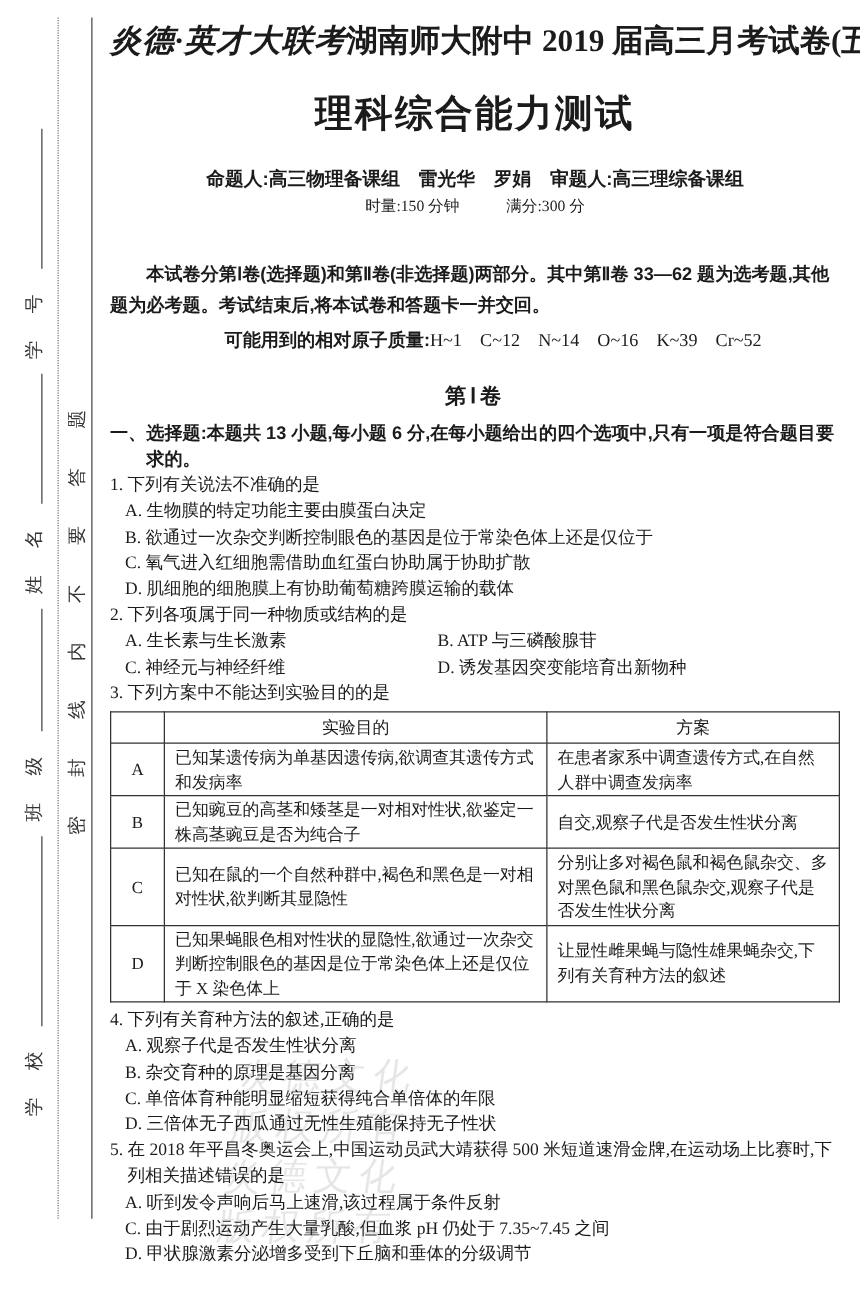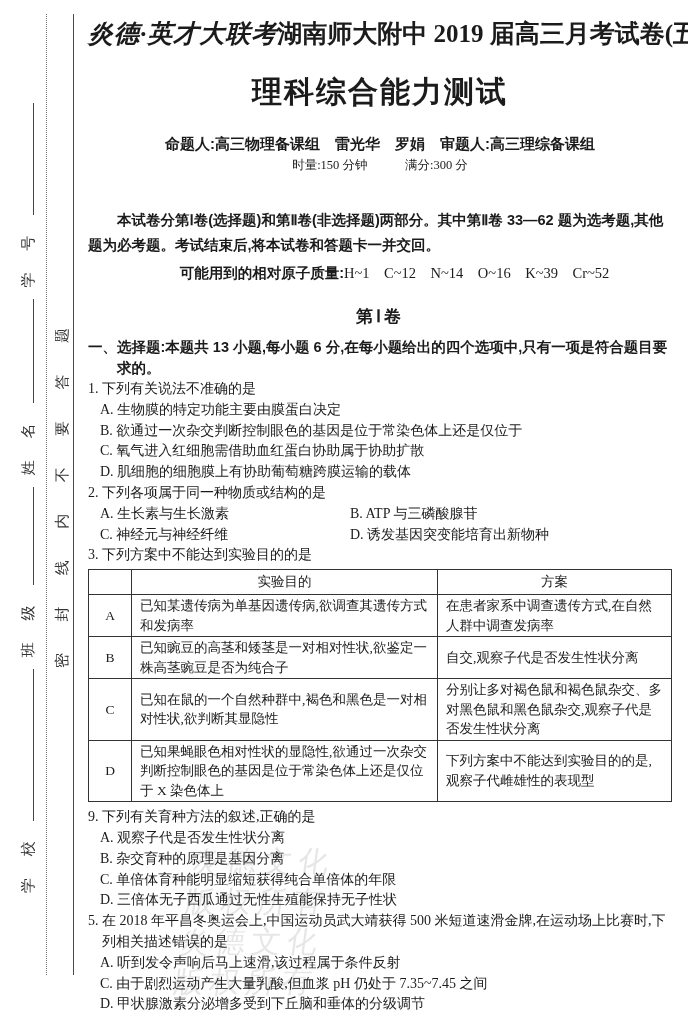--- a/index.html
+++ b/index.html
@@ -191,28 +191,28 @@
           <td>自交,观察子代是否发生性状分离</td>
         </tr>
         <tr>
           <td class="key">C</td>
           <td>已知在鼠的一个自然种群中,褐色和黑色是一对相对性状,欲判断其显隐性</td>
           <td>分别让多对褐色鼠和褐色鼠杂交、多对黑色鼠和黑色鼠杂交,观察子代是否发生性状分离</td>
         </tr>
         <tr>
           <td class="key">D</td>
           <td>已知果蝇眼色相对性状的显隐性,欲通过一次杂交判断控制眼色的基因是位于常染色体上还是仅位于 X 染色体上</td>
-          <td>下列方案中不能达到实验目的的是,观察子代雌雄性的表现型</td>
+          <td>让显性雌果蝇与隐性雄果蝇杂交,下列有关育种方法的叙述</td>
         </tr>
       </tbody>
         </table>
     </div>
 
     <div class="q">
-      <div class="stem">9. 下列有关育种方法的叙述,正确的是</div>
+      <div class="stem">4. 下列有关育种方法的叙述,正确的是</div>
       <div class="opt">A. 观察子代是否发生性状分离</div>
       <div class="opt">B. 杂交育种的原理是基因分离</div>
       <div class="opt">C. 单倍体育种能明显缩短获得纯合单倍体的年限</div>
       <div class="opt">D. 三倍体无子西瓜通过无性生殖能保持无子性状</div>
     </div>
 
     <div class="q">
       <div class="stem">5. 在 2018 年平昌冬奥运会上,中国运动员武大靖获得 500 米短道速滑金牌,在运动场上比赛时,下列相关描述错误的是</div>
       <div class="opt">A. 听到发令声响后马上速滑,该过程属于条件反射</div>
       <div class="opt">C. 由于剧烈运动产生大量乳酸,但血浆 pH 仍处于 7.35~7.45 之间</div>

